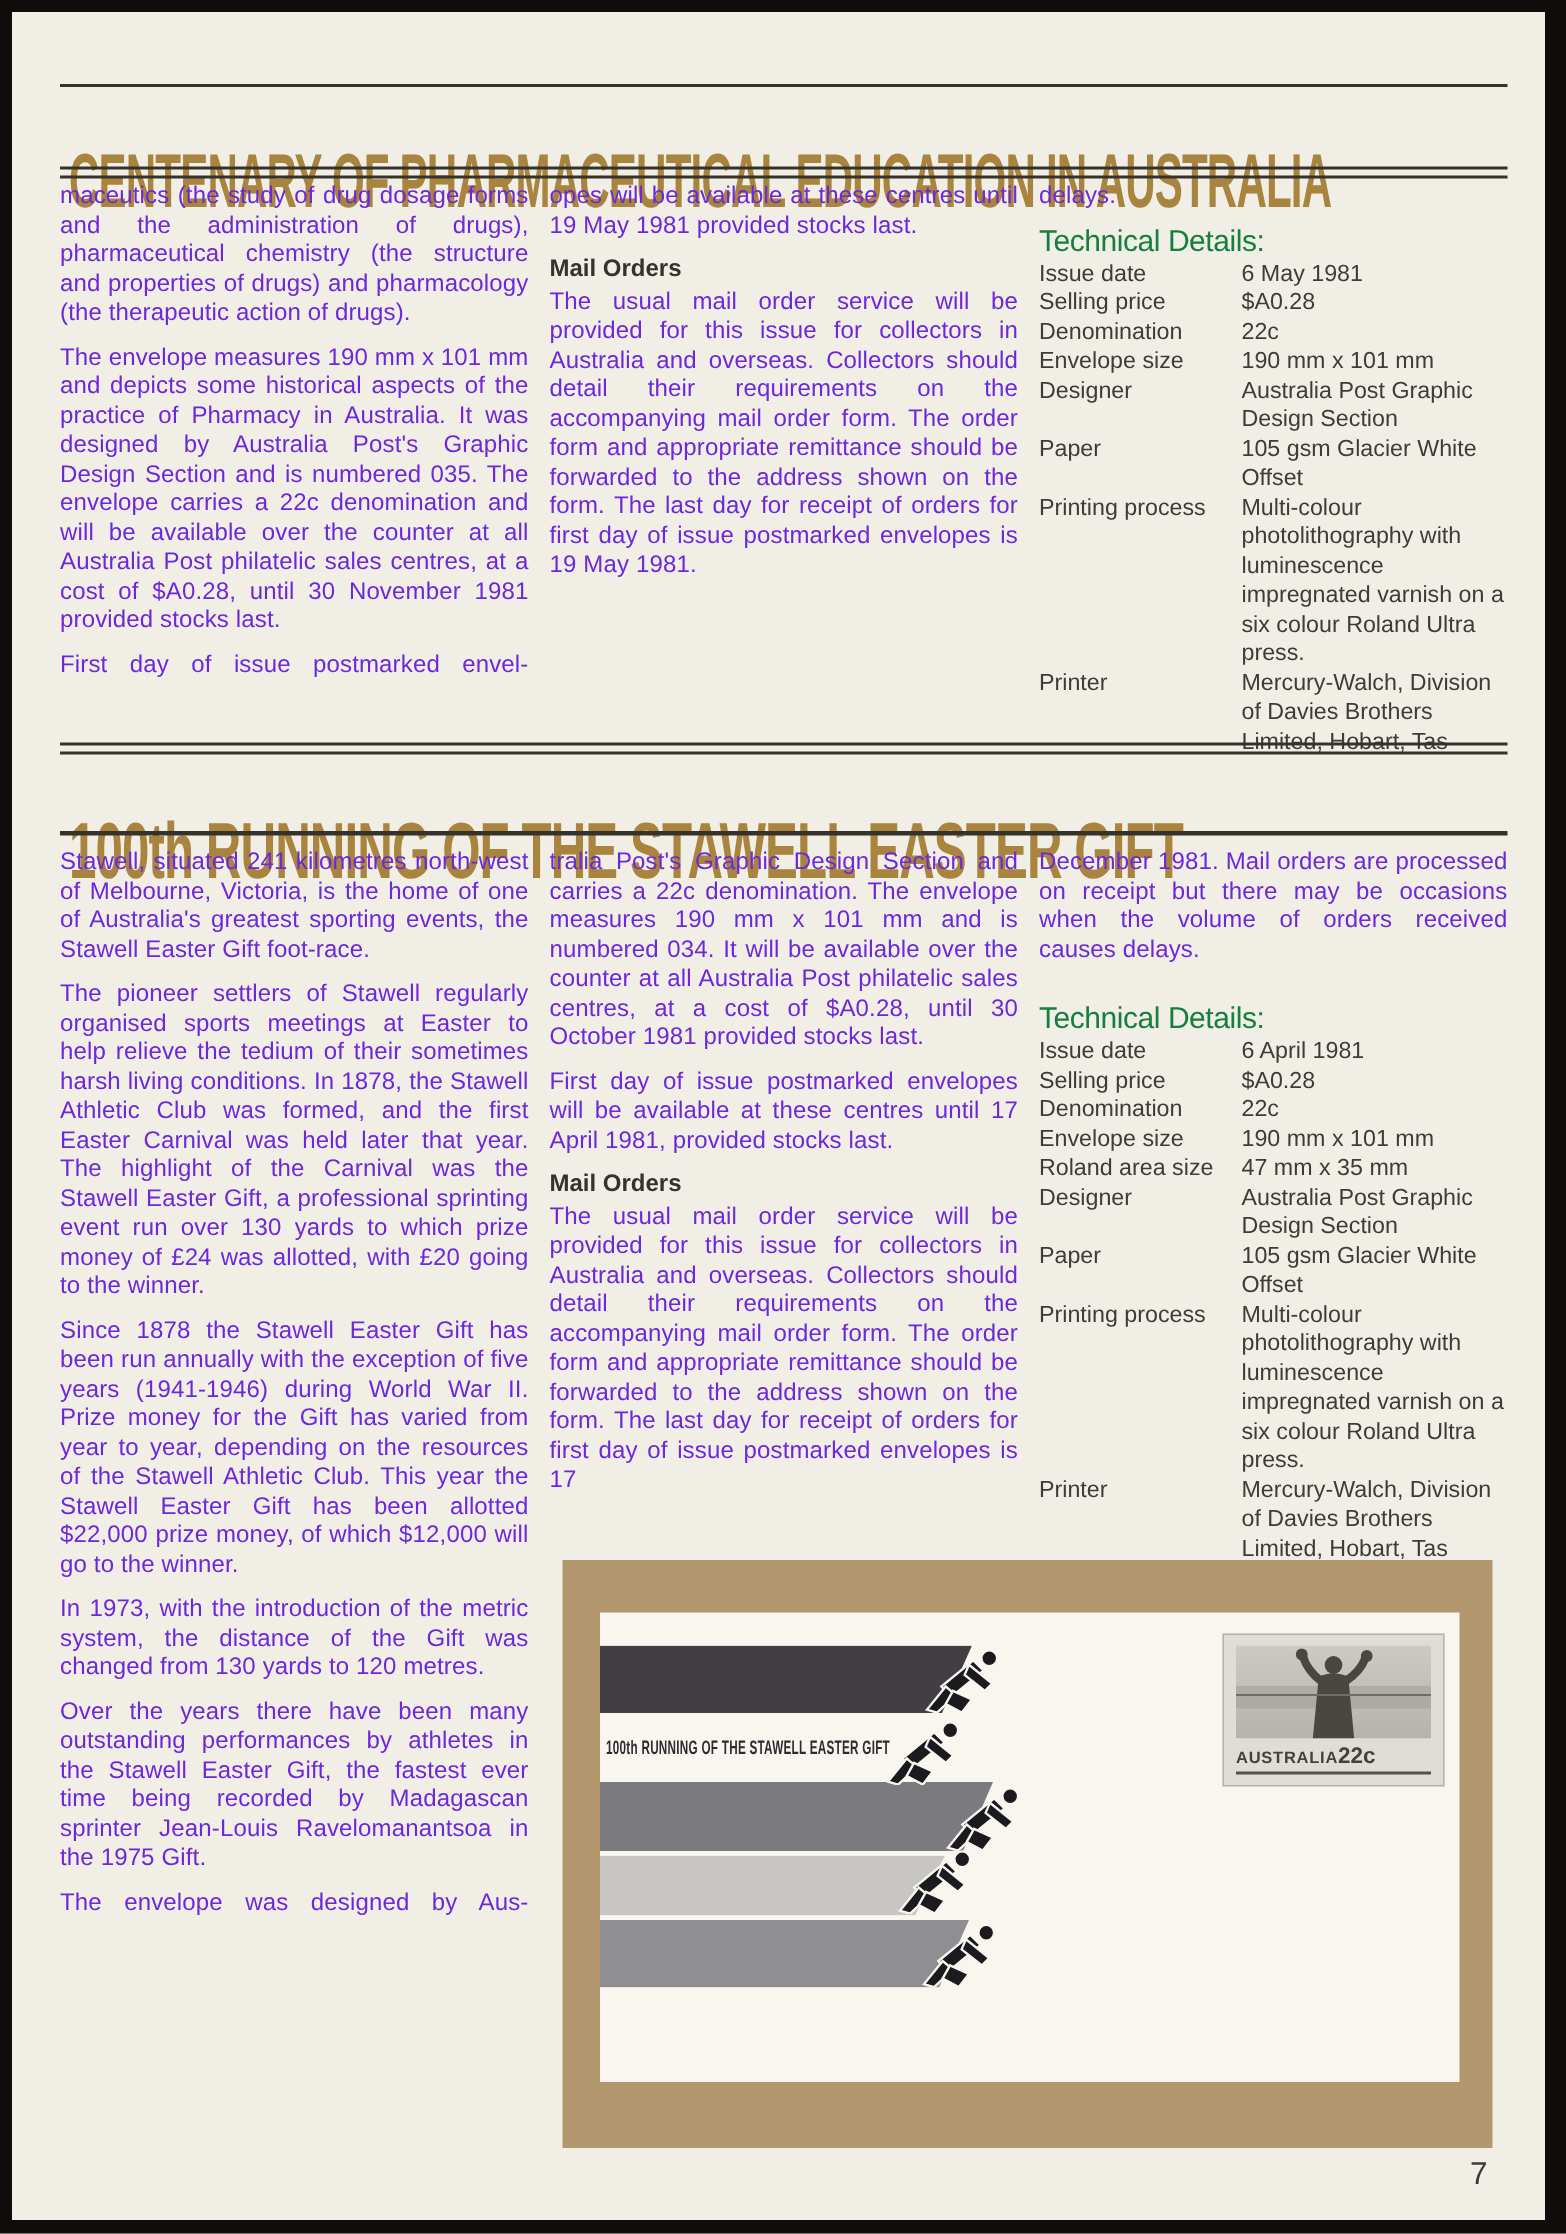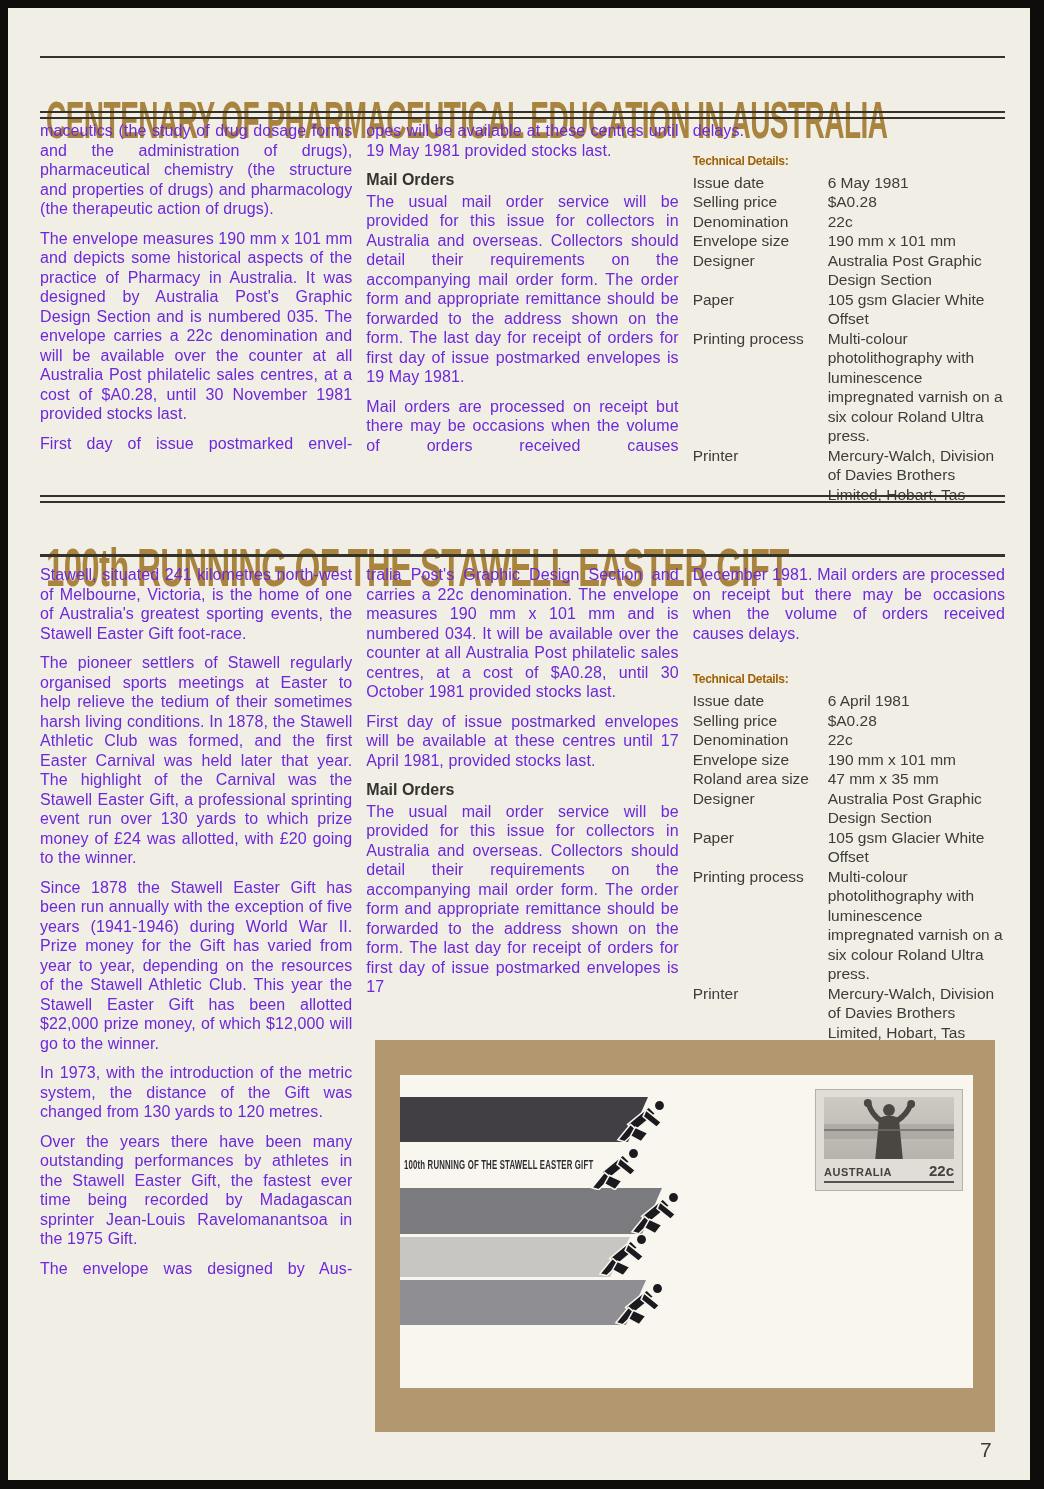--- a/index.html
+++ b/index.html
@@ -31,21 +31,21 @@
   .col{flex:1 1 0;min-width:0;}
   .col p{
     margin:0 0 10px 0;font-size:16px;line-height:19.5px;color:#6d28d9;
     text-align:justify;letter-spacing:0.1px;
   }
   .col p.cont{text-align-last:justify;}
   .subhead{
     margin:8px 0 2px 0;font-size:16px;line-height:19.5px;font-weight:bold;color:#34332f;
   }
   
-  .tech-h{font-size:12px;font-weight:bold;color:#a16207;line-height:20px;
+  .tech-h{font-size:20px;font-weight:normal;color:#15803d;line-height:20px;
     letter-spacing:-0.3px;margin:0 0 2px 0;}
   .tech-h.spaced{margin-top:26px;}
   .trow{display:flex;font-size:15.5px;line-height:19.5px;color:#3d3c3a;}
   .tl{flex:0 0 135px;}
   .tv{flex:1 1 auto;min-width:0;}
   
   .stamp-frame{
     position:absolute;left:335px;top:475px;width:620px;height:392px;
     background:#b3976f;
   }
@@ -67,21 +67,21 @@
     position:absolute;left:4px;top:82px;font-size:13px;font-weight:bold;color:#2c2b30;
     white-space:nowrap;transform:scaleX(0.6);transform-origin:0 50%;letter-spacing:0.3px;
   }
   
   .stamp{
     position:absolute;left:415px;top:14px;width:148px;height:102px;
     background:#e0ddd6;border:1px solid #b5b2ab;box-sizing:border-box;padding:7px 8px 0 8px;
   }
   .stamp-pic{width:100%;height:62px;display:block;}
   .stamp-row{
-    display:flex;align-items:baseline;justify-content:space-between;
+    display:flex;align-items:baseline;
     border-bottom:2px solid #55524d;padding:3px 0 2px 0;color:#45423d;
   }
   .stamp-country{font-size:11px;font-weight:bold;letter-spacing:0.5px;}
   .stamp-denom{font-size:15px;font-weight:bold;}
   
   .pagenum{position:absolute;left:972px;top:1430px;font-size:21px;color:#3b3a37;}
 </style>
 </head>
 <body>
 
@@ -108,21 +108,20 @@
   <div class="cols" id="s1-cols">
     <div class="col">
       <p>maceutics (the study of drug dosage forms and the administration of drugs), pharmaceutical chemistry (the structure and properties of drugs) and pharmacology (the therapeutic action of drugs).</p>
       <p>The envelope measures 190 mm x 101 mm and depicts some historical aspects of the practice of Pharmacy in Australia. It was designed by Australia Post's Graphic Design Section and is numbered 035. The envelope carries a 22c denomination and will be available over the counter at all Australia Post philatelic sales centres, at a cost of $A0.28, until 30 November 1981 provided stocks last.</p>
       <p class="cont">First day of issue postmarked envel-</p>
     </div>
     <div class="col">
       <p>opes will be available at these centres until 19 May 1981 provided stocks last.</p>
       <div class="subhead">Mail Orders</div>
       <p>The usual mail order service will be provided for this issue for collectors in Australia and overseas. Collectors should detail their requirements on the accompanying mail order form. The order form and appropriate remittance should be forwarded to the address shown on the form. The last day for receipt of orders for first day of issue postmarked envelopes is 19 May 1981.</p>
-      <p class="cont">Mail orders are processed on receipt but there may be occasions when the volume of orders received causes</p>
     </div>
     <div class="col">
       <p>delays.</p>
       <div class="tech-h">Technical Details:</div>
       <div class="tech">
         <div class="trow">
             <span class="tl">Issue date</span>
             <span class="tv">6 May 1981</span>
           </div>
         <div class="trow">

